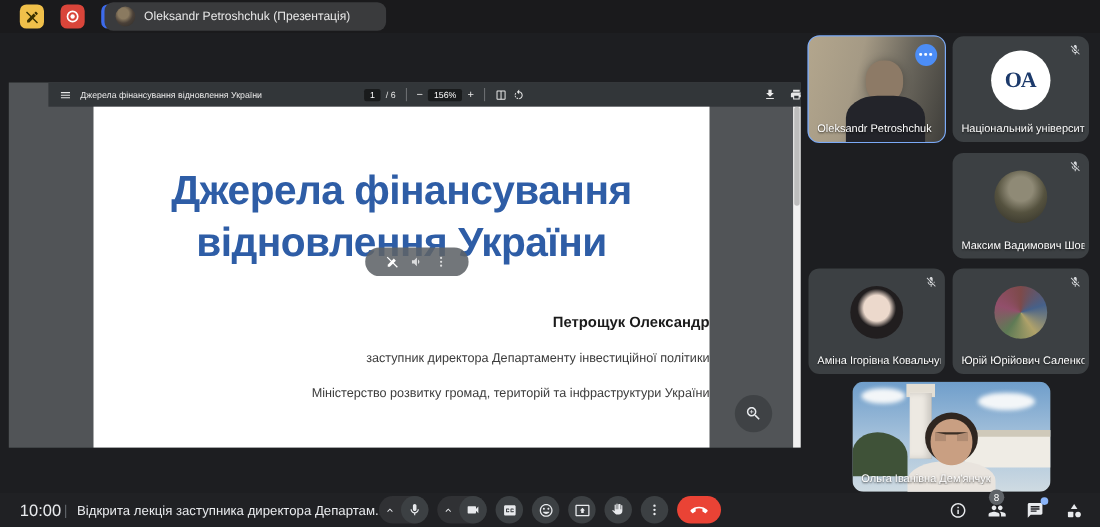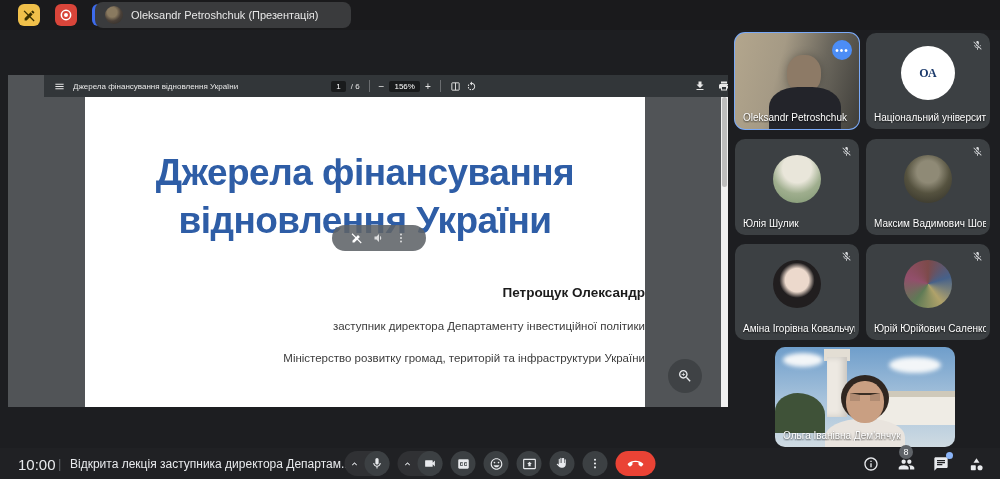--- a/index.html
+++ b/index.html
@@ -49,21 +49,21 @@
   .tile.active { outline:2px solid #7baaf7; outline-offset:-1px; }
   .tile-name { position:absolute; left:8px; bottom:6px; color:#fff; font-size:10px; white-space:nowrap;
                overflow:hidden; max-width:112px; text-shadow:0 1px 2px rgba(0,0,0,.8); }
   .mic-off { position:absolute; right:7px; top:7px; opacity:.9; }
   .tile-menu { position:absolute; right:7px; top:7px; width:20px; height:20px; border-radius:50%;
                background:#4c8df6; color:#fff; display:flex; align-items:center; justify-content:center;
                font-size:10px; letter-spacing:1px; cursor:pointer; }
   .avatar { position:absolute; left:50%; top:42%; transform:translate(-50%,-50%); width:48px; height:48px;
             border-radius:50%; }
   .logo-circle { width:54px; height:54px; background:#fff; display:flex; align-items:center; justify-content:center;
-                 color:#1c3a6b; font-family:"Liberation Serif", serif; font-weight:bold; font-size:12px;
+                 color:#1c3a6b; font-family:"Liberation Serif", serif; font-weight:bold; font-size:20px;
                  border-radius:50%; }
   .av-yulia  { background:radial-gradient(circle at 50% 28%, #e9e6da 0 34%, #9fae8e 60%, #7d9570 100%); }
   .av-maksym { background:radial-gradient(circle at 50% 35%, #8f8a76 0 28%, #55523f 55%, #2e2d26 100%); }
   .av-amina  { background:radial-gradient(circle at 50% 42%, #ecd9cc 0 32%, #211e1f 48% 100%); }
   .av-yurii  { background:conic-gradient(#7d4a4a, #46618a, #b0a26a, #5e7a55, #924f6b, #7d4a4a); }
 
   
   .vid-oleksandr { position:absolute; inset:0;
      background:linear-gradient(105deg,#b3a68d 0%,#a59a85 35%,#6b675d 65%,#3f3e3a 100%); }
   .vid-oleksandr .head { position:absolute; left:52px; top:22px; width:34px; height:38px; border-radius:45%;
@@ -255,29 +255,20 @@
   <div class="tile" style="left:866px; top:33px;">
     <div class="avatar logo-circle">ОА</div>
     <span class="mic-off">
       <svg width="11" height="11" viewBox="0 0 24 24" fill="#e8eaed">
           <path d="M19 11h-1.7c0 .74-.16 1.43-.43 2.05l1.23 1.23c.56-.98.9-2.09.9-3.28zm-4.02.17c0-.06.02-.11.02-.17V5c0-1.66-1.34-3-3-3S9 3.34 9 5v.18l5.98 5.99zM4.27 3L3 4.27l6.01 6.01V11c0 1.66 1.33 3 2.99 3 .22 0 .44-.03.65-.08l1.66 1.66c-.71.33-1.5.52-2.31.52-2.76 0-5.3-2.1-5.3-5.1H5c0 3.41 2.72 6.23 6 6.72V21h2v-3.28c.91-.13 1.77-.45 2.54-.9L19.73 21 21 19.73 4.27 3z"></path>
         </svg>
     </span>
     <div class="tile-name">Національний університет О...</div>
   </div>
 
-  <div class="tile" style="left:735px; top:139px;">
-    <div class="avatar av-yulia"></div>
-    <span class="mic-off">
-      <svg width="11" height="11" viewBox="0 0 24 24" fill="#e8eaed">
-          <path d="M19 11h-1.7c0 .74-.16 1.43-.43 2.05l1.23 1.23c.56-.98.9-2.09.9-3.28zm-4.02.17c0-.06.02-.11.02-.17V5c0-1.66-1.34-3-3-3S9 3.34 9 5v.18l5.98 5.99zM4.27 3L3 4.27l6.01 6.01V11c0 1.66 1.33 3 2.99 3 .22 0 .44-.03.65-.08l1.66 1.66c-.71.33-1.5.52-2.31.52-2.76 0-5.3-2.1-5.3-5.1H5c0 3.41 2.72 6.23 6 6.72V21h2v-3.28c.91-.13 1.77-.45 2.54-.9L19.73 21 21 19.73 4.27 3z"></path>
-        </svg>
-    </span>
-    <div class="tile-name">Юлія Шулик</div>
-  </div>
 
   <div class="tile" style="left:866px; top:139px;">
     <div class="avatar av-maksym"></div>
     <span class="mic-off">
       <svg width="11" height="11" viewBox="0 0 24 24" fill="#e8eaed">
           <path d="M19 11h-1.7c0 .74-.16 1.43-.43 2.05l1.23 1.23c.56-.98.9-2.09.9-3.28zm-4.02.17c0-.06.02-.11.02-.17V5c0-1.66-1.34-3-3-3S9 3.34 9 5v.18l5.98 5.99zM4.27 3L3 4.27l6.01 6.01V11c0 1.66 1.33 3 2.99 3 .22 0 .44-.03.65-.08l1.66 1.66c-.71.33-1.5.52-2.31.52-2.76 0-5.3-2.1-5.3-5.1H5c0 3.41 2.72 6.23 6 6.72V21h2v-3.28c.91-.13 1.77-.45 2.54-.9L19.73 21 21 19.73 4.27 3z"></path>
         </svg>
     </span>
     <div class="tile-name">Максим Вадимович Шовкоп...</div>
   </div>

